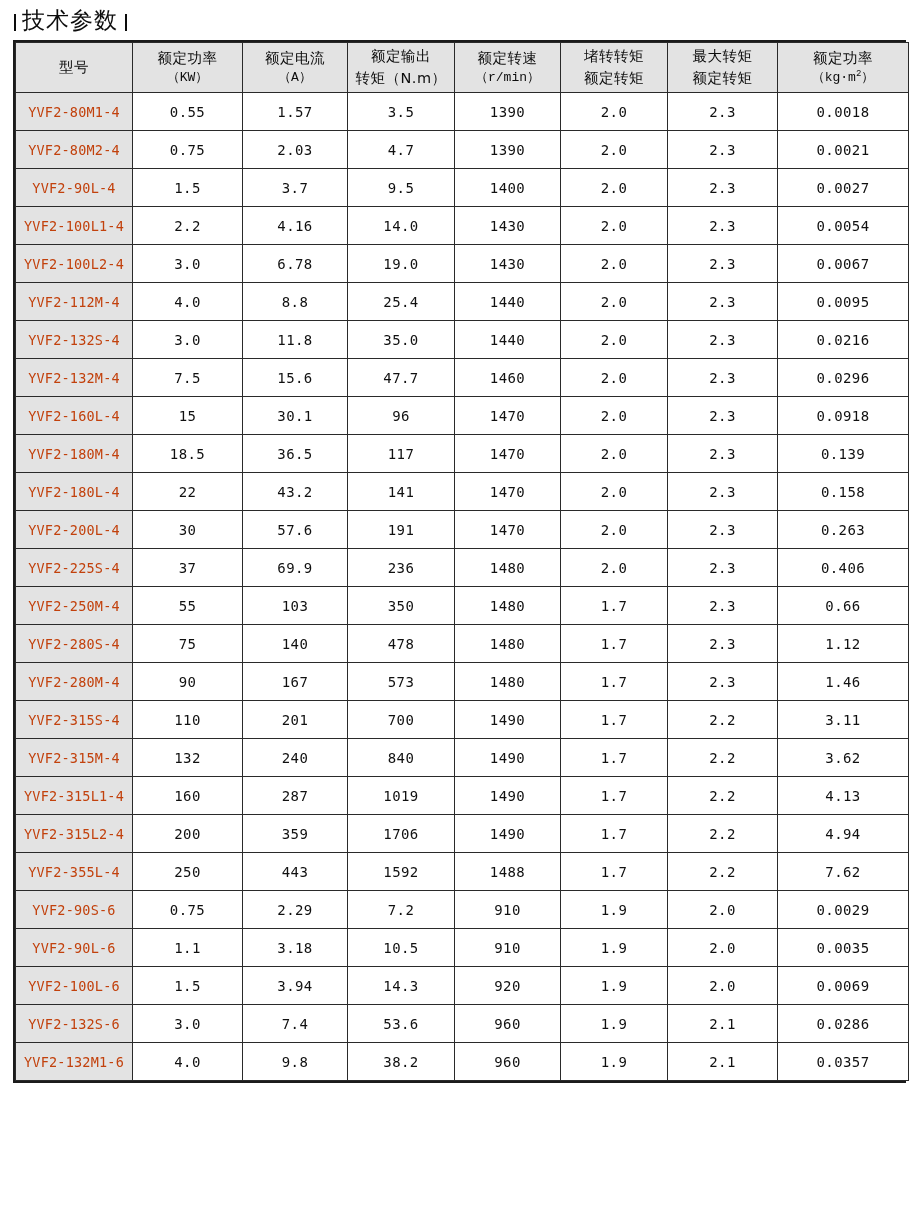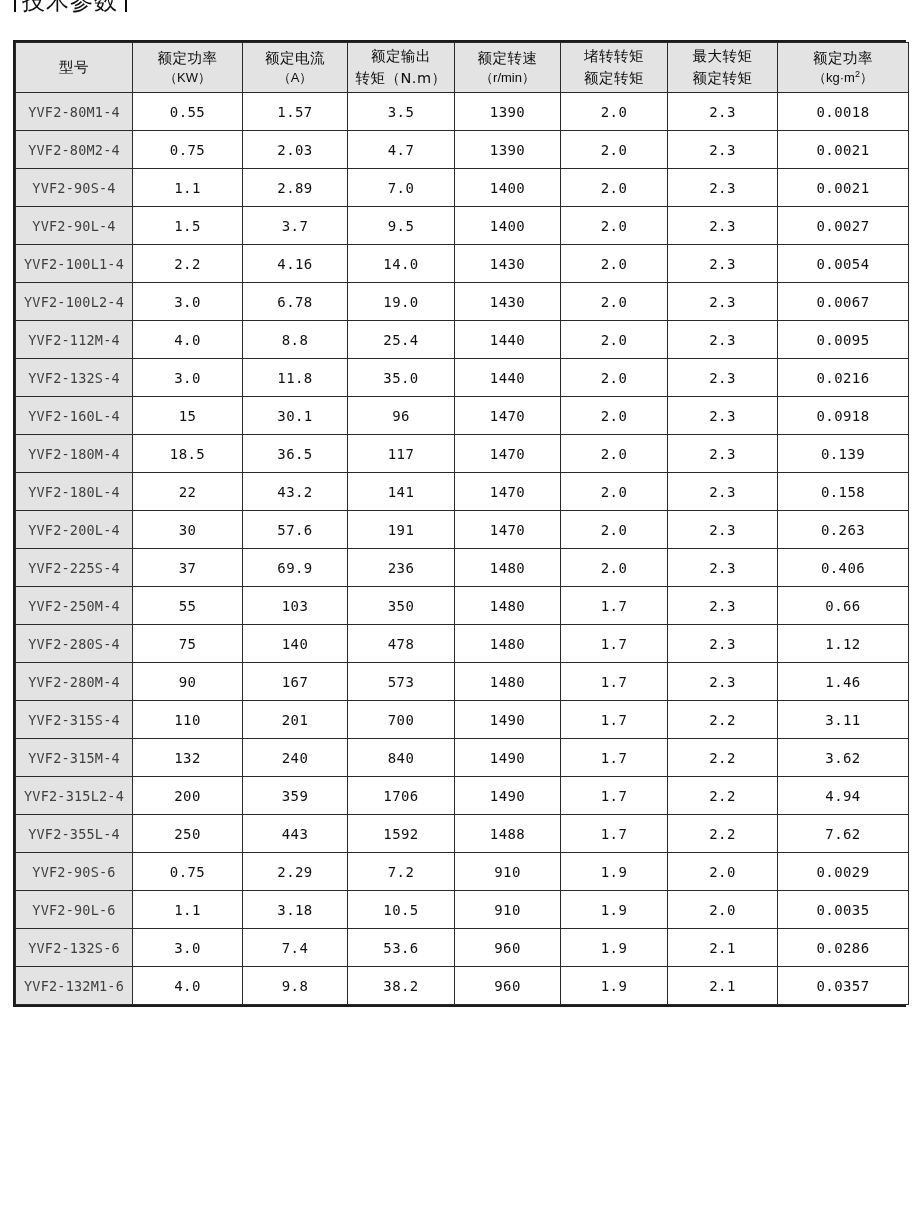--- a/index.html
+++ b/index.html
@@ -21,21 +21,21 @@
     height: 1226px;
     box-sizing: border-box;
   }
 
   
   .title-block {
     padding: 9px 0 27px 14px;
     height: 40px;
     box-sizing: border-box;
     display: flex;
-    align-items: flex-end;
+    align-items: flex-start;
   }
   .title-text {
     font-family: "DejaVu Serif", "Liberation Serif", serif;
     font-size: 23px;
     font-weight: 400;
     letter-spacing: 1px;
     color: #0c0c0c;
     white-space: nowrap;
     line-height: 1;
   }
@@ -87,21 +87,21 @@
     line-height: 1.45;
     font-family: "DejaVu Sans", "Liberation Sans", sans-serif;
     color: #0c0c0c;
     letter-spacing: 0.5px;
   }
   thead th .hl {
     display: block;
     white-space: nowrap;
   }
   thead th .unit {
-    font-family: Liberation Sans, sans-serif;
+    font-family: Liberation Mono, monospace;
     font-size: 13px;
     letter-spacing: 0;
   }
   thead th sup {
     font-size: 9px;
     vertical-align: super;
     line-height: 0;
   }
 
   tbody td {
@@ -109,21 +109,21 @@
     font-size: 14px;
     font-family: "DejaVu Sans Mono", "Liberation Mono", monospace;
     letter-spacing: 0.4px;
     color: #101010;
     background: #ffffff;
   }
   tbody td.model {
     background: #e3e3e3;
     font-size: 13.5px;
     letter-spacing: 0.2px;
-    color: #404040;
+    color: #c2410c;
   }
 </style>
 </head>
 <body>
 
 <div class="page">
 
   <div class="title-block">
     <span class="title-text">
       <span class="title-bar left"></span><span>技术参数</span><span class="title-bar right"></span>
@@ -192,30 +192,20 @@
             <td class="model">YVF2-80M2-4</td>
             <td>0.75</td>
             <td>2.03</td>
             <td>4.7</td>
             <td>1390</td>
             <td>2.0</td>
             <td>2.3</td>
             <td>0.0021</td>
           </tr>
           <tr>
-            <td class="model">YVF2-90S-4</td>
-            <td>1.1</td>
-            <td>2.89</td>
-            <td>7.0</td>
-            <td>1400</td>
-            <td>2.0</td>
-            <td>2.3</td>
-            <td>0.0021</td>
-          </tr>
-          <tr>
             <td class="model">YVF2-90L-4</td>
             <td>1.5</td>
             <td>3.7</td>
             <td>9.5</td>
             <td>1400</td>
             <td>2.0</td>
             <td>2.3</td>
             <td>0.0027</td>
           </tr>
           <tr>
@@ -252,20 +242,30 @@
             <td class="model">YVF2-132S-4</td>
             <td>3.0</td>
             <td>11.8</td>
             <td>35.0</td>
             <td>1440</td>
             <td>2.0</td>
             <td>2.3</td>
             <td>0.0216</td>
           </tr>
           <tr>
+            <td class="model">YVF2-132M-4</td>
+            <td>7.5</td>
+            <td>15.6</td>
+            <td>47.7</td>
+            <td>1460</td>
+            <td>2.0</td>
+            <td>2.3</td>
+            <td>0.0296</td>
+          </tr>
+          <tr>
             <td class="model">YVF2-160L-4</td>
             <td>15</td>
             <td>30.1</td>
             <td>96</td>
             <td>1470</td>
             <td>2.0</td>
             <td>2.3</td>
             <td>0.0918</td>
           </tr>
           <tr>
@@ -350,20 +350,30 @@
           </tr>
           <tr>
             <td class="model">YVF2-315M-4</td>
             <td>132</td>
             <td>240</td>
             <td>840</td>
             <td>1490</td>
             <td>1.7</td>
             <td>2.2</td>
             <td>3.62</td>
+          </tr>
+          <tr>
+            <td class="model">YVF2-315L1-4</td>
+            <td>160</td>
+            <td>287</td>
+            <td>1019</td>
+            <td>1490</td>
+            <td>1.7</td>
+            <td>2.2</td>
+            <td>4.13</td>
           </tr>
           <tr>
             <td class="model">YVF2-315L2-4</td>
             <td>200</td>
             <td>359</td>
             <td>1706</td>
             <td>1490</td>
             <td>1.7</td>
             <td>2.2</td>
             <td>4.94</td>
@@ -390,20 +400,30 @@
           </tr>
           <tr>
             <td class="model">YVF2-90L-6</td>
             <td>1.1</td>
             <td>3.18</td>
             <td>10.5</td>
             <td>910</td>
             <td>1.9</td>
             <td>2.0</td>
             <td>0.0035</td>
+          </tr>
+          <tr>
+            <td class="model">YVF2-100L-6</td>
+            <td>1.5</td>
+            <td>3.94</td>
+            <td>14.3</td>
+            <td>920</td>
+            <td>1.9</td>
+            <td>2.0</td>
+            <td>0.0069</td>
           </tr>
           <tr>
             <td class="model">YVF2-132S-6</td>
             <td>3.0</td>
             <td>7.4</td>
             <td>53.6</td>
             <td>960</td>
             <td>1.9</td>
             <td>2.1</td>
             <td>0.0286</td>

